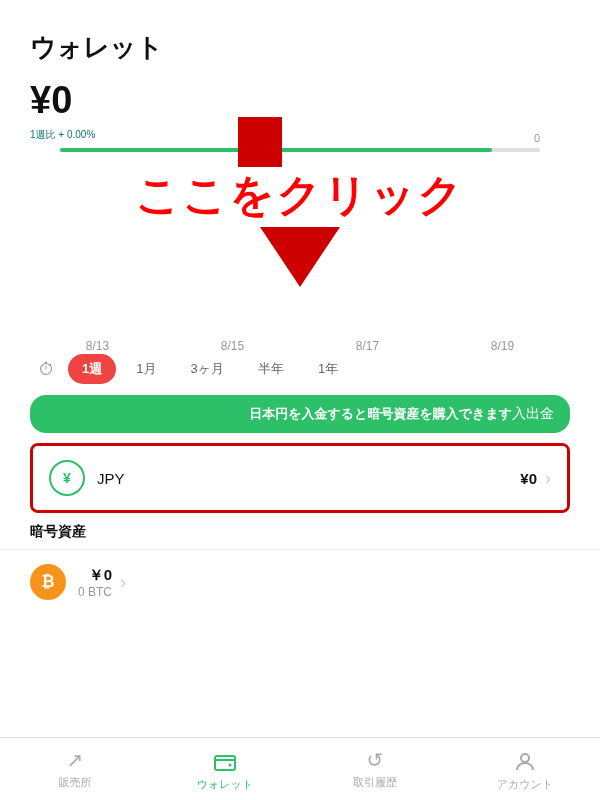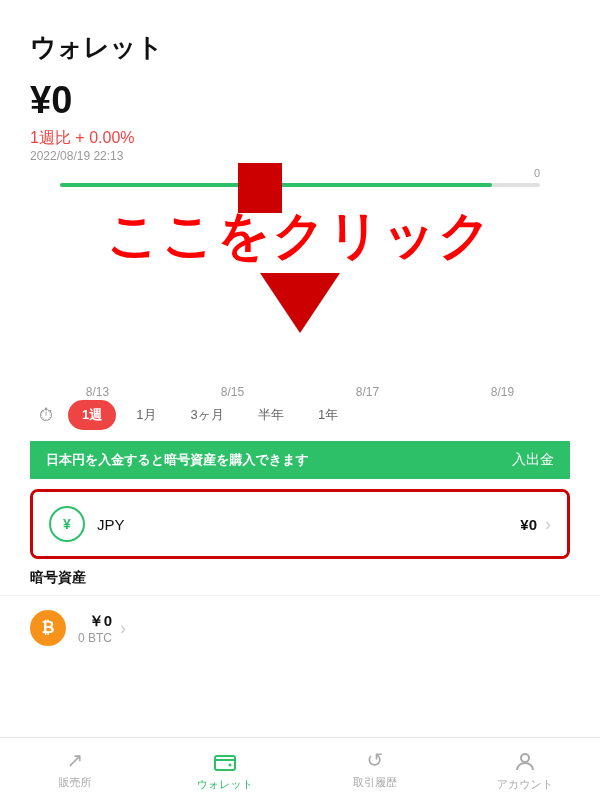--- a/index.html
+++ b/index.html
@@ -32,22 +32,23 @@
     }
 
     .balance-amount {
       font-size: 38px;
       font-weight: 700;
       color: #111;
       margin-bottom: 6px;
     }
 
     .weekly-change {
-      font-size: 16px;
-      color: #ef4444;
+      font-size: 10px;
+      color: #0f766e;
+      margin-bottom: 6px;
     }
 
     .timestamp {
       font-size: 12px;
       color: #999;
       margin-bottom: 20px;
     }
 
     
     .progress-bar-container {
@@ -70,21 +71,21 @@
       position: absolute;
       right: 0;
       top: -16px;
       font-size: 11px;
       color: #999;
     }
 
     
     .click-here-text {
       text-align: center;
-      font-size: 52px;
+      font-size: 44px;
       font-weight: 900;
       color: #ff0000;
       text-shadow: -3px -3px 0 #fff, 3px -3px 0 #fff, -3px 3px 0 #fff, 3px 3px 0 #fff,
                    -4px 0 0 #fff, 4px 0 0 #fff, 0 -4px 0 #fff, 0 4px 0 #fff;
       letter-spacing: 2px;
       margin: 10px 0 0 0;
       padding: 0 20px;
     }
 
     
@@ -157,24 +158,24 @@
     .period-tab.active {
       background: #ef4444;
       color: #fff;
       font-weight: 600;
     }
 
     
     .deposit-banner {
       margin: 0 30px;
       background: #2dc069;
-      border-radius: 0;
+      border-radius: 16px;
       padding: 10px 16px;
       display: flex;
-      justify-content: space-between;
+      justify-content: flex-end;
       align-items: center;
       margin-bottom: 0;
     }
 
     .deposit-banner-text {
       color: #fff;
       font-size: 13px;
       font-weight: 600;
     }
 
@@ -317,21 +318,20 @@
   </style>
 </head>
 <body>
 
 <div class="page-container">
 
   <div class="header">
     <div class="page-title">ウォレット</div>
     <div class="balance-amount">¥0</div>
     <div class="weekly-change">1週比 + 0.00%</div>
-    <div class="timestamp">2022/08/19 22:13</div>
   </div>
 
   <div style="position:relative; margin: 0 30px 4px 30px;">
     <div class="progress-bar-container">
       <div class="progress-bar-fill"></div>
       <span class="progress-label">0</span>
     </div>
   </div>
 
   <div class="click-here-text">ここをクリック</div>

